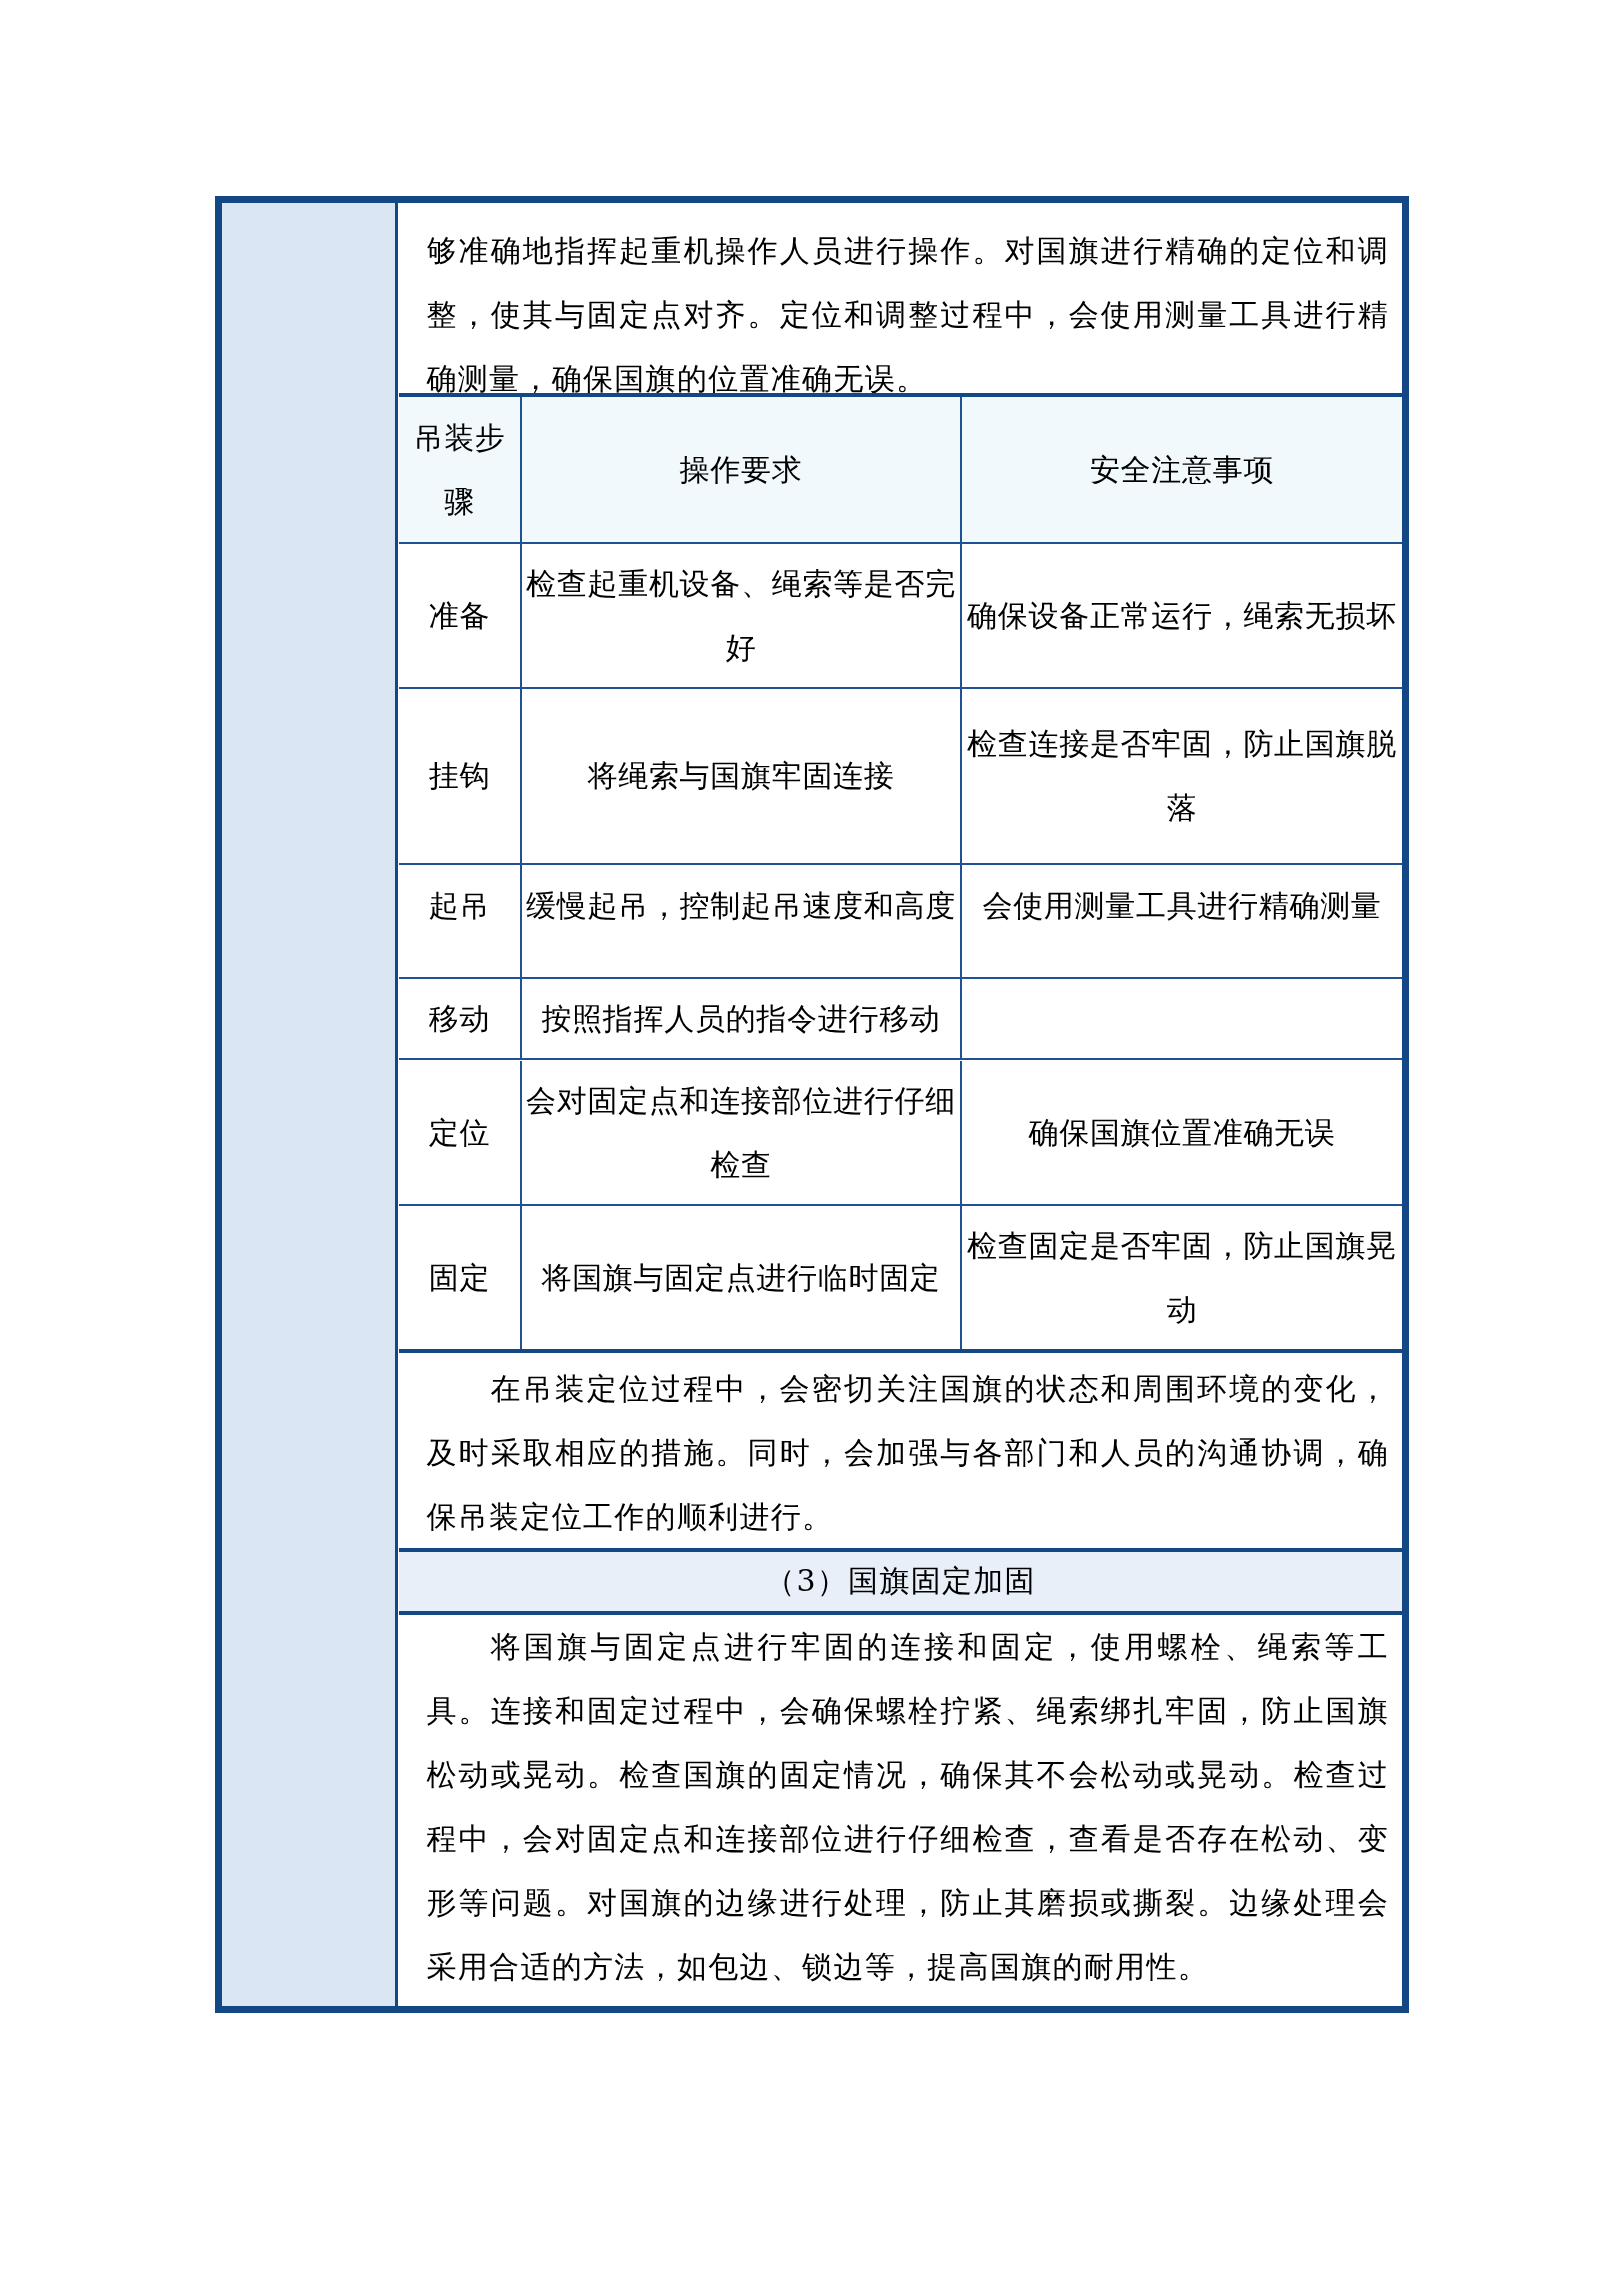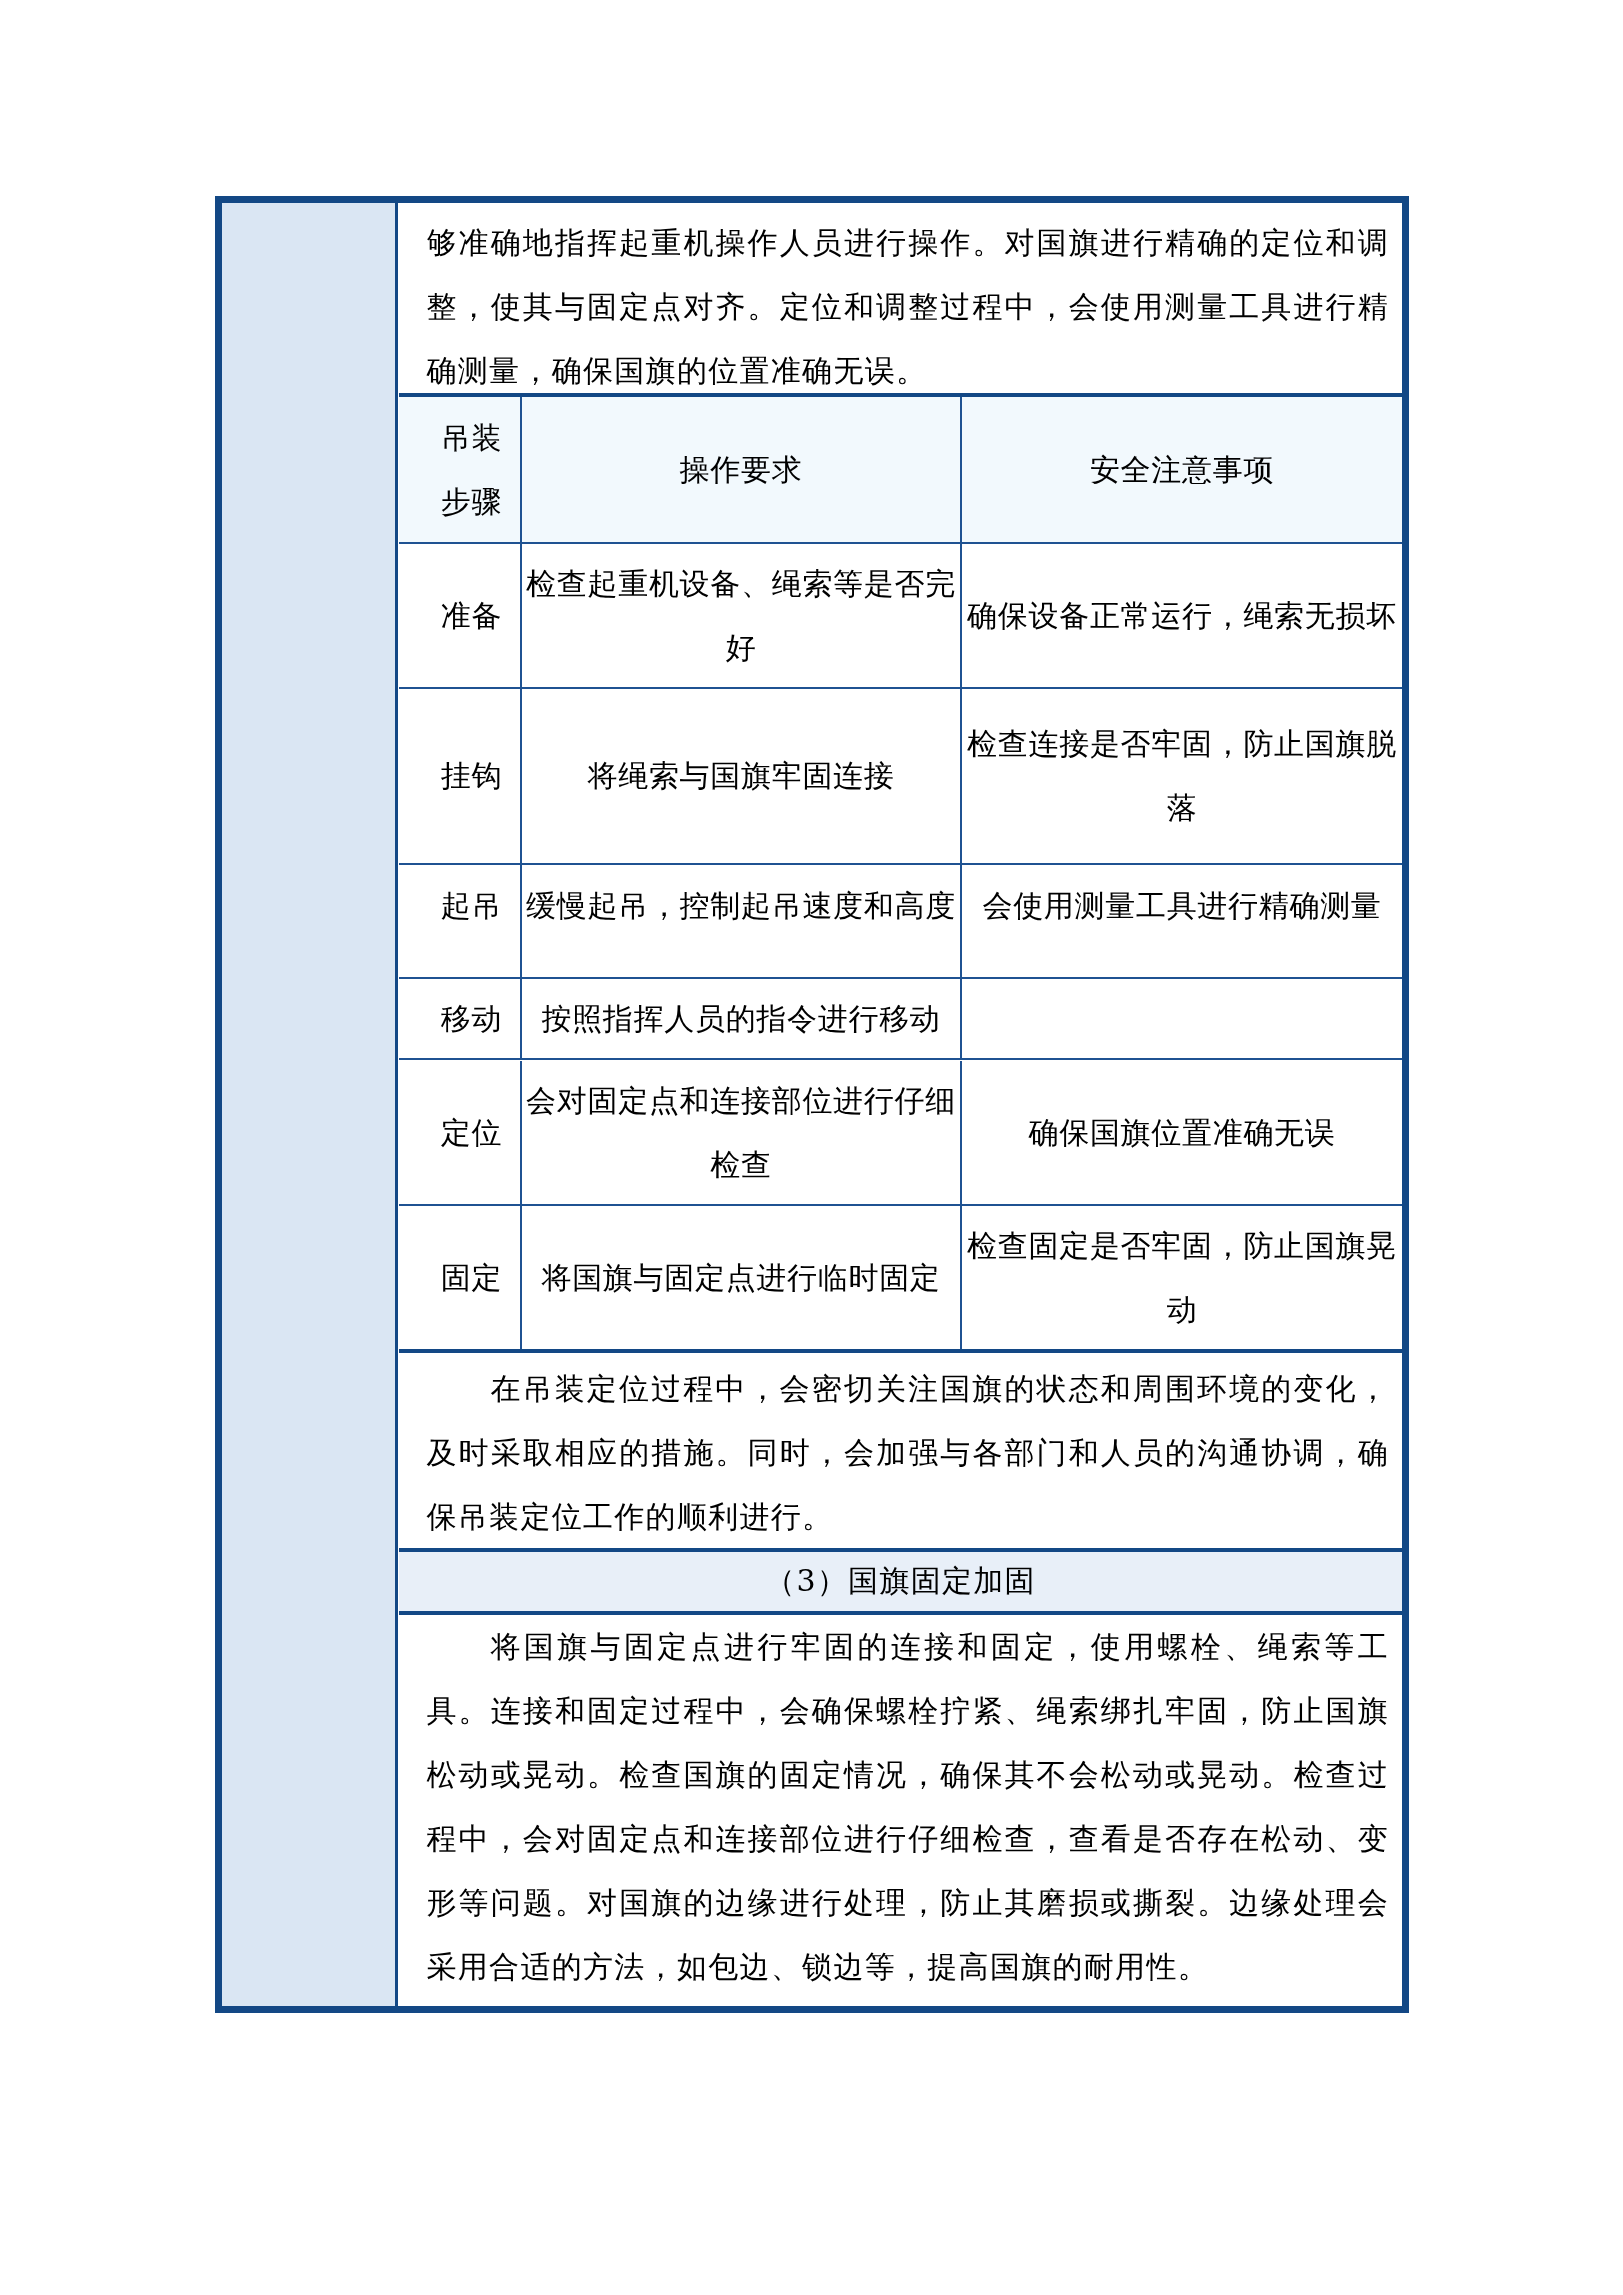--- a/index.html
+++ b/index.html
@@ -13,36 +13,36 @@
   .para { position: absolute; left: 0; right: 0; box-sizing: border-box;
           padding: 0 13px 0 27.5px; font-size: 30px; line-height: 64px; letter-spacing: 1.3px;
           text-align: justify; }
   .para.indent { text-indent: 64px; }
   .hline { position: absolute; left: 0; right: 0; height: 3.9px; background: #134885; }
   .tbl { position: absolute; left: 0; right: 0; }
   .row { position: absolute; left: 0; right: 0; border-bottom: 2px solid #1f5292; box-sizing: border-box; }
   .row.header { background: #f2f9fd; }
   .cell { position: absolute; top: 0; bottom: 0; display: flex; align-items: center; justify-content: center;
           text-align: center; font-size: 30px; line-height: 64px; box-sizing: border-box; padding: 0 3.9px; letter-spacing: 0.7px; }
-  .c1 { left: 0; width: 123px; border-right: 2px solid #1f5292; padding-left: 28px; }
+  .c1 { left: 0; width: 123px; border-right: 2px solid #1f5292; }
   .c2 { left: 123px; width: 440px; border-right: 2px solid #1f5292; }
   .c3 { left: 563px; right: 0; }
   .cell span { display: block; width: 100%; }
   .section-head { position: absolute; left: 0; right: 0; background: #e8eff8; display: flex;
                   align-items: center; justify-content: center; font-size: 30px; letter-spacing: 1.3px; }
 </style>
 </head>
 <body>
 
 <div class="frame">
   <div class="sidecol"></div>
 
   <div class="content">
 
-    <div class="para" style="top:8px; height:190px;">够准确地指挥起重机操作人员进行操作。对国旗进行精确的定位和调整，使其与固定点对齐。定位和调整过程中，会使用测量工具进行精确测量，确保国旗的位置准确无误。</div>
+    <div class="para" style="top:16px; height:190px;">够准确地指挥起重机操作人员进行操作。对国旗进行精确的定位和调整，使其与固定点对齐。定位和调整过程中，会使用测量工具进行精确测量，确保国旗的位置准确无误。</div>
 
     <div class="hline" style="top:190px;"></div>
 
     <div class="tbl" style="top:194px; height:953px;">
       <div class="row header" style="top:0; height:147px;">
         <div class="cell c1">
             <span>吊装步骤</span>
           </div>
         <div class="cell c2">
             <span>操作要求</span>

